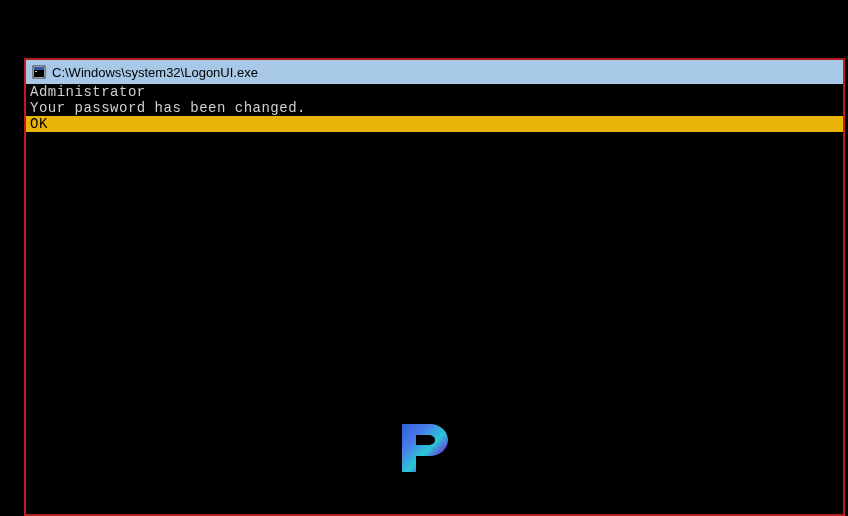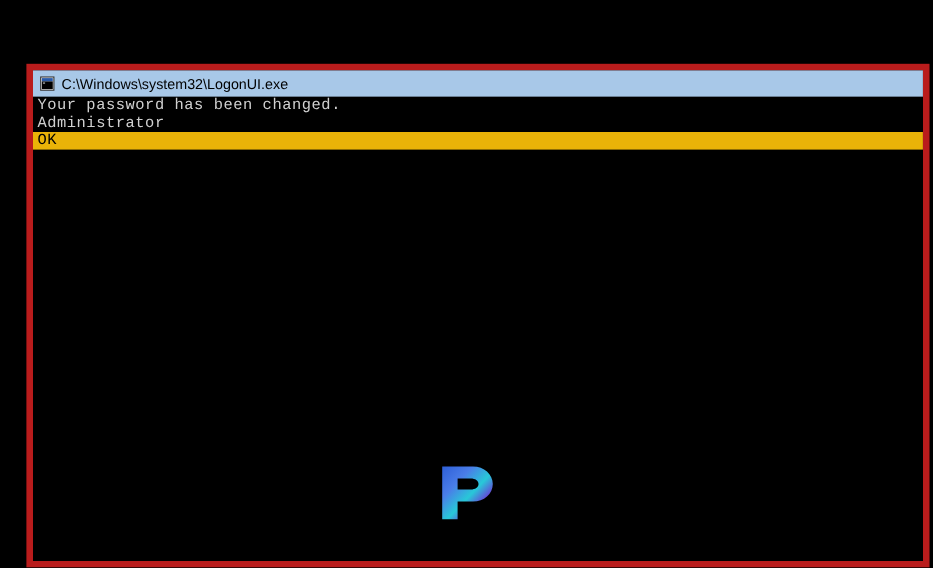--- a/index.html
+++ b/index.html
@@ -14,21 +14,21 @@
       font-family: 'Consolas', 'Courier New', monospace;
       overflow: hidden;
       position: relative;
     }
     .window {
       position: absolute;
       left: 24px;
       top: 58px;
       width: 821px;
       height: 458px;
-      border: 6px solid #b91c1c;
+      border: 2px solid #b91c1c;
     }
     .titlebar {
       height: 24px;
       background: #a8c8e8;
       display: flex;
       align-items: center;
       padding-left: 6px;
       gap: 6px;
     }
     .titlebar-icon {
@@ -84,22 +84,22 @@
       <svg viewBox="0 0 14 14">
         <rect x="1" y="1" width="12" height="12" fill="#ffffff" stroke="#333" stroke-width="1"></rect>
         <rect x="2" y="2" width="10" height="3" fill="#2a5aa8"></rect>
         <rect x="2" y="5" width="10" height="7" fill="#000000"></rect>
         <rect x="3" y="6" width="2" height="1" fill="#cccccc"></rect>
       </svg>
     </span>
     <span class="titlebar-text">C:\Windows\system32\LogonUI.exe</span>
   </div>
   <div class="console-area">
+    <div class="console-line">Administrator</div>
     <div class="console-line">Your password has been changed.</div>
-    <div class="console-line">Administrator</div>
     <div class="console-line selected-line">OK</div>
   </div>
 </div>
 
 <div class="watermark">
   <svg viewBox="0 0 64 64">
     <defs>
       <linearGradient id="pgrad" x1="0%" y1="0%" x2="100%" y2="100%">
         <stop offset="0%" stop-color="#2e5fd8"></stop>
         <stop offset="30%" stop-color="#4a7de8"></stop>

